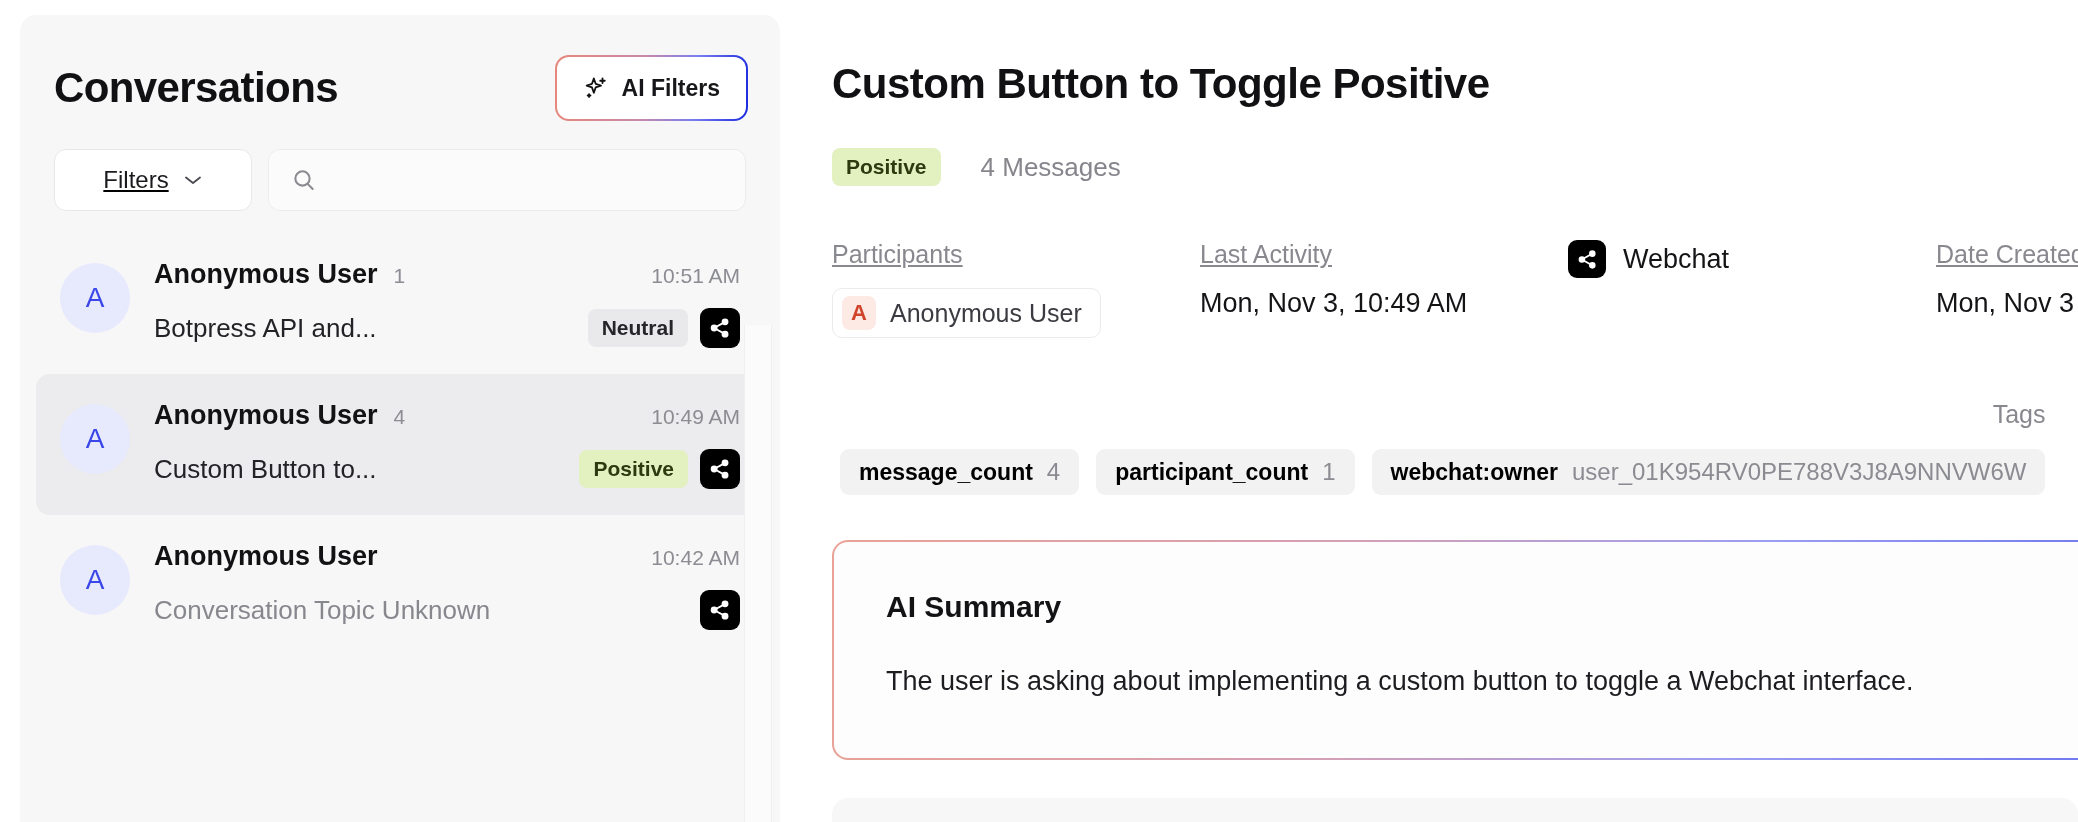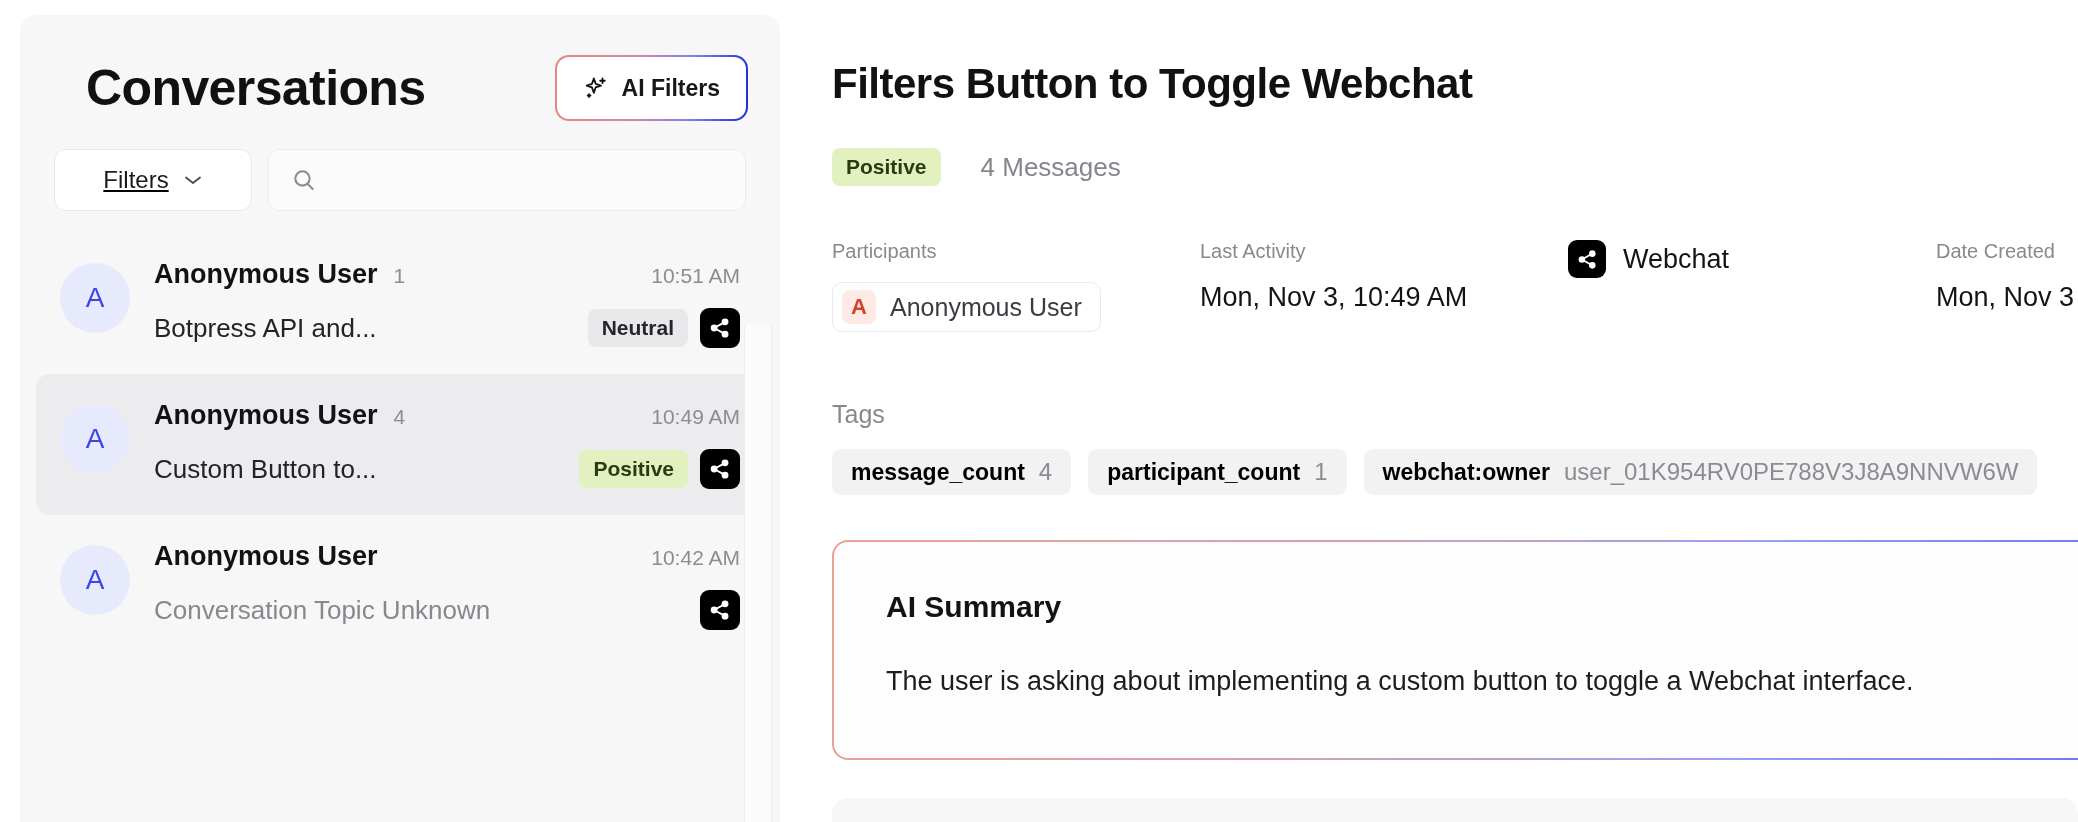--- a/index.html
+++ b/index.html
@@ -17,21 +17,21 @@
     width: 760px; height: 830px;
     background: #f7f7f8;
     border-radius: 16px 16px 0 0;
     overflow: hidden;
   }
   .left-head {
     display:flex; align-items:center; justify-content:space-between;
     padding: 42px 34px 0 34px;
   }
   .left-title {
-    font-size: 50px; font-weight: 700; color:#111113; letter-spacing:-0.6px;margin-left:32px;
+    font-size: 42px; font-weight: 700; color:#111113; letter-spacing:-0.6px;
   }
   .ai-btn {
     position: relative;
     display:inline-flex; align-items:center; gap:13px;
     height: 62px; padding: 0 26px;
     border-radius: 12px;
     background: #ffffff;
     font-size: 23px; font-weight: 600; color:#17171a;
     cursor: pointer;
   }
@@ -121,40 +121,40 @@
   }
   .detail-sub { position:absolute; left:0; top:148px; display:flex; align-items:center; gap:20px; }
   .msg-count { font-size:26px; color:#85858c;margin-left:20px; }
 
   .meta-grid { position:absolute; left:0; top:240px; display:flex; }
   .meta-col { display:flex; flex-direction:column; }
   .meta-col.c0 { width:368px; }
   .meta-col.c1 { width:368px; }
   .meta-col.c2 { width:368px; }
   .meta-col.c3 { width:300px; }
-  .meta-label { font-size:20px; color:#88888f; margin-bottom:19px; white-space:nowrap; }
+  .meta-label { font-size:25px; color:#88888f; margin-bottom:19px; white-space:nowrap;text-decoration:underline; }
   .meta-value { font-size:27px; color:#141417; white-space:nowrap; display:flex; align-items:center; }
   .participant-chip {
     display:inline-flex; align-items:center; gap:14px;
     border:1px solid #ebebed; border-radius:10px;
     height:50px; padding:0 18px 0 9px; background:#fff; cursor:pointer;
   }
   .p-av {
     width:34px; height:34px; border-radius:8px; background:#fdeae4;
     color:#d0452c; font-size:22px; font-weight:600;
     display:flex; align-items:center; justify-content:center;
   }
   .p-name { font-size:25px; color:#3b3b42; }
   .int-icon {
     width:38px; height:38px; border-radius:9px; background:#000;
     display:flex; align-items:center; justify-content:center; margin-right:17px; flex:none;
   }
   .int-icon svg { width:21px; height:21px; display:block; }
 
-  .tags-wrap { position:absolute; left:0; top:400px; }
+  .tags-wrap { position:absolute; left:8px; top:400px;text-align:right; }
   .tags-label { font-size:25px; color:#88888f; margin-bottom:20px; }
   .tags-row { display:flex; gap:17px; }
   .tag {
     display:inline-flex; align-items:center; gap:14px;
     height:46px; padding:0 19px; border-radius:9px; background:#f2f2f3;
     white-space:nowrap; cursor:pointer;
   }
   .tag-key { font-size:23px; font-weight:600; color:#000000; }
   .tag-val { font-size:24px; color:#8b8b92; }
 
@@ -291,21 +291,21 @@
         </div>
       </div>
 
     </div>
 
     <div class="lp-scroll-track"></div>
   </div>
 
   <div class="right-panel">
 
-    <div class="detail-title">Filters Button to Toggle Webchat</div>
+    <div class="detail-title">Custom Button to Toggle Positive</div>
 
     <div class="detail-sub">
       <span class="badge positive">Positive</span>
       <span class="msg-count">4 Messages</span>
     </div>
 
     <div class="meta-grid">
 
       <div class="meta-col c0">
         <div class="meta-label">Participants</div>

